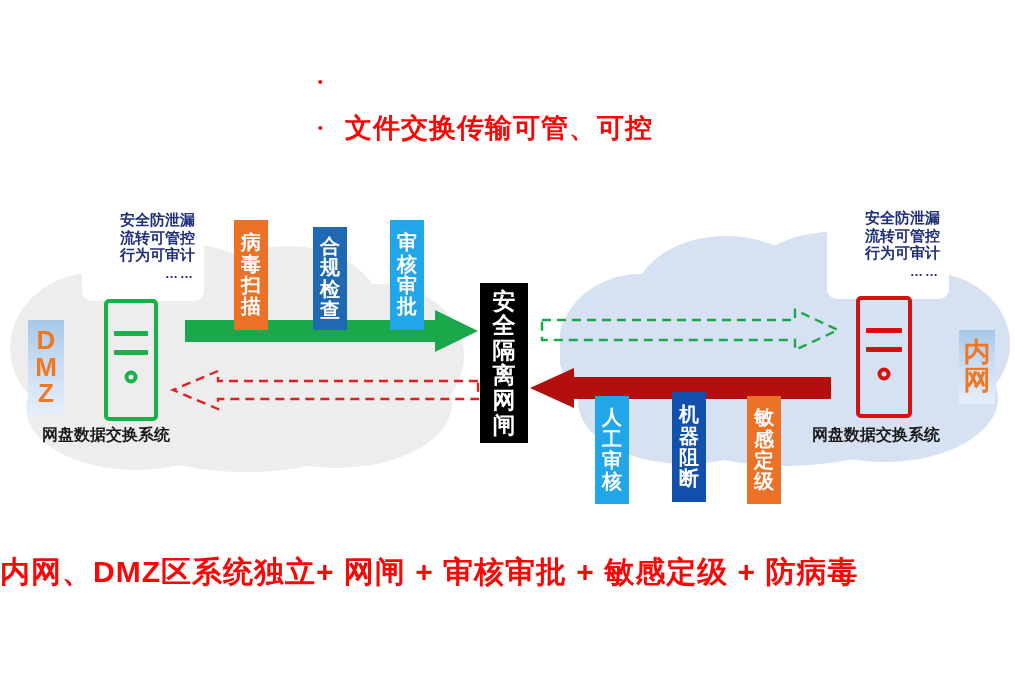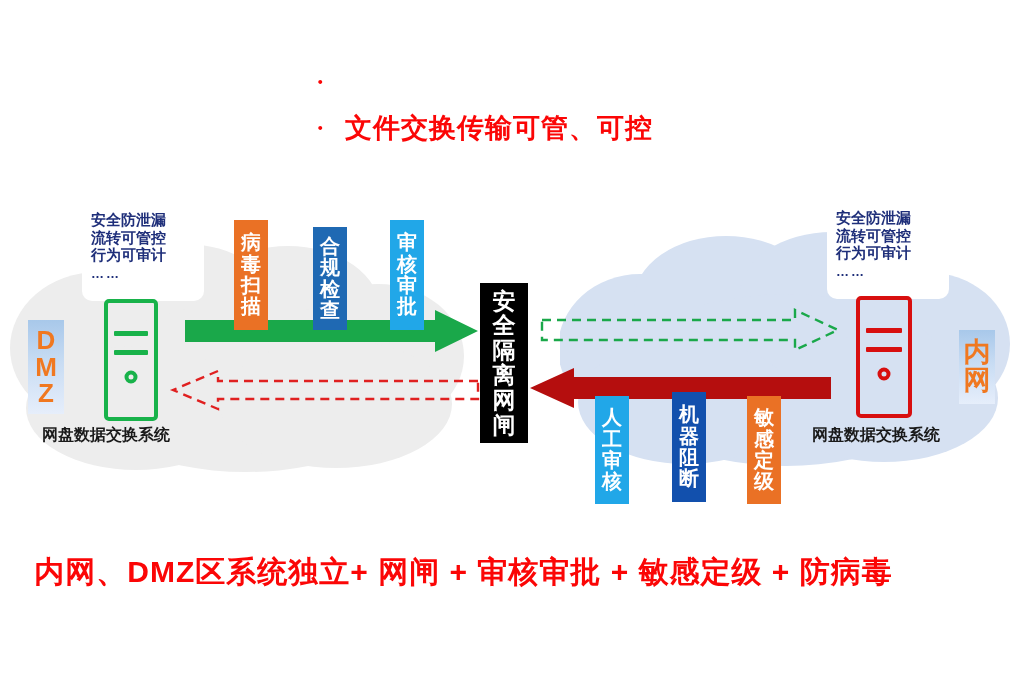--- a/index.html
+++ b/index.html
@@ -109,21 +109,21 @@
     box-sizing: border-box;
   }
   .server.red .dot-ring { border-color: #d80f0f; }
 
   
   .callout {
     position: absolute;
     background: #ffffff;
     border-radius: 10px;
     padding: 6px 9px 20px 9px;
-    text-align: left;
+    text-align: right;
   }
   .callout-text {
     color: #1f2f7a;
     font-weight: bold;
     font-size: 15px;
     line-height: 1.18;
     white-space: nowrap;
   }
   .callout-dots {
     color: #1f2f7a;
@@ -186,21 +186,20 @@
   
   .arrow { position: absolute; }
   .arrow svg { display: block; overflow: visible; }
 
   
   #summary {
     position: absolute;
     left: 0;
     top: 552px;
     width: 927px;
-    text-align: center;
     color: #fb0606;
     font-weight: bold;
     font-size: 30px;
     letter-spacing: 1px;
     white-space: nowrap;
   }
 </style>
 </head>
 <body>
 

